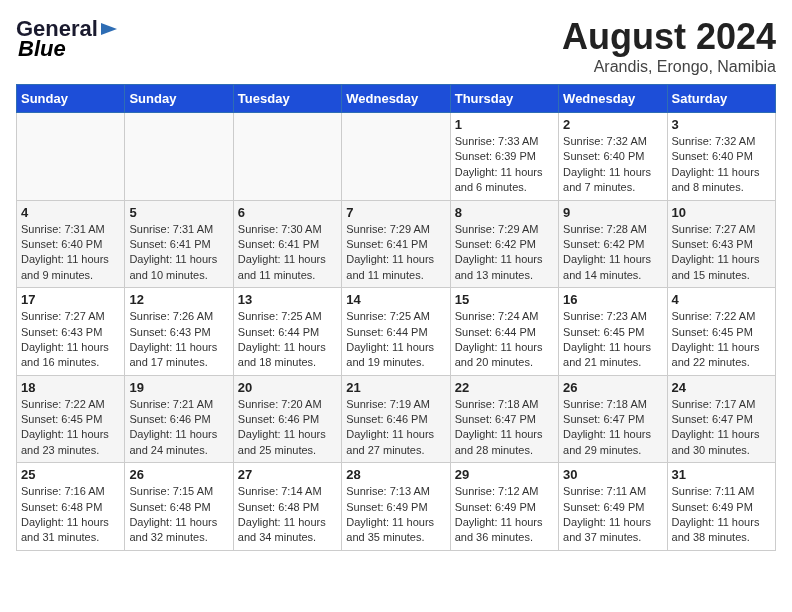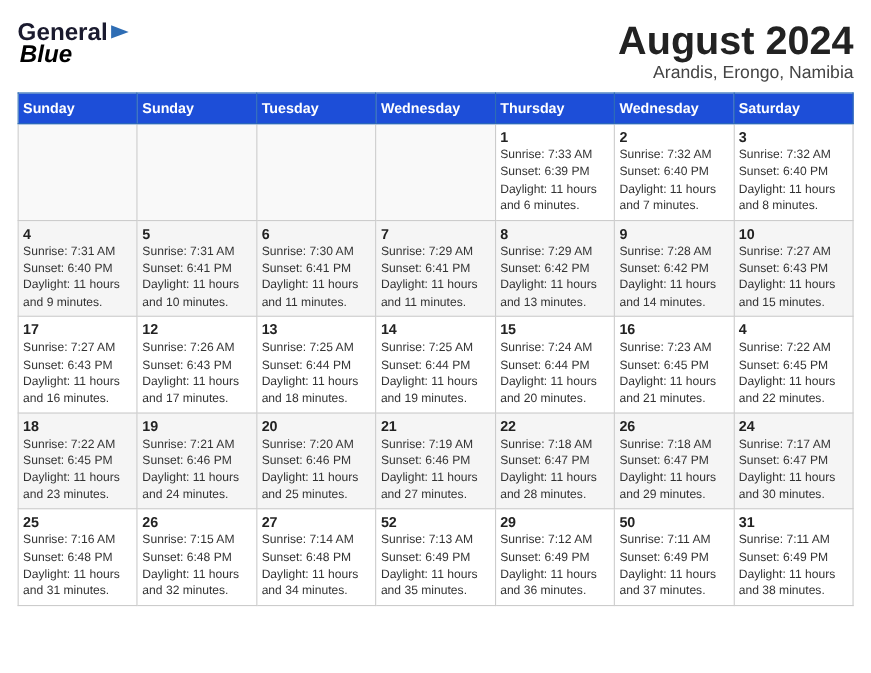--- a/index.html
+++ b/index.html
@@ -227,29 +227,29 @@
         </td>
         <td>
           <span class="day-num">26</span>
           <div class="day-info">Sunrise: 7:15 AM<br>Sunset: 6:48 PM<br>Daylight: 11 hours and 32 minutes.</div>
         </td>
         <td>
           <span class="day-num">27</span>
           <div class="day-info">Sunrise: 7:14 AM<br>Sunset: 6:48 PM<br>Daylight: 11 hours and 34 minutes.</div>
         </td>
         <td>
-          <span class="day-num">52</span>
+          <span class="day-num">28</span>
           <div class="day-info">Sunrise: 7:13 AM<br>Sunset: 6:49 PM<br>Daylight: 11 hours and 35 minutes.</div>
         </td>
         <td>
           <span class="day-num">29</span>
           <div class="day-info">Sunrise: 7:12 AM<br>Sunset: 6:49 PM<br>Daylight: 11 hours and 36 minutes.</div>
         </td>
         <td>
-          <span class="day-num">50</span>
+          <span class="day-num">30</span>
           <div class="day-info">Sunrise: 7:11 AM<br>Sunset: 6:49 PM<br>Daylight: 11 hours and 37 minutes.</div>
         </td>
         <td>
           <span class="day-num">31</span>
           <div class="day-info">Sunrise: 7:11 AM<br>Sunset: 6:49 PM<br>Daylight: 11 hours and 38 minutes.</div>
         </td>
       </tr>
     </tbody>
 </table>
 

